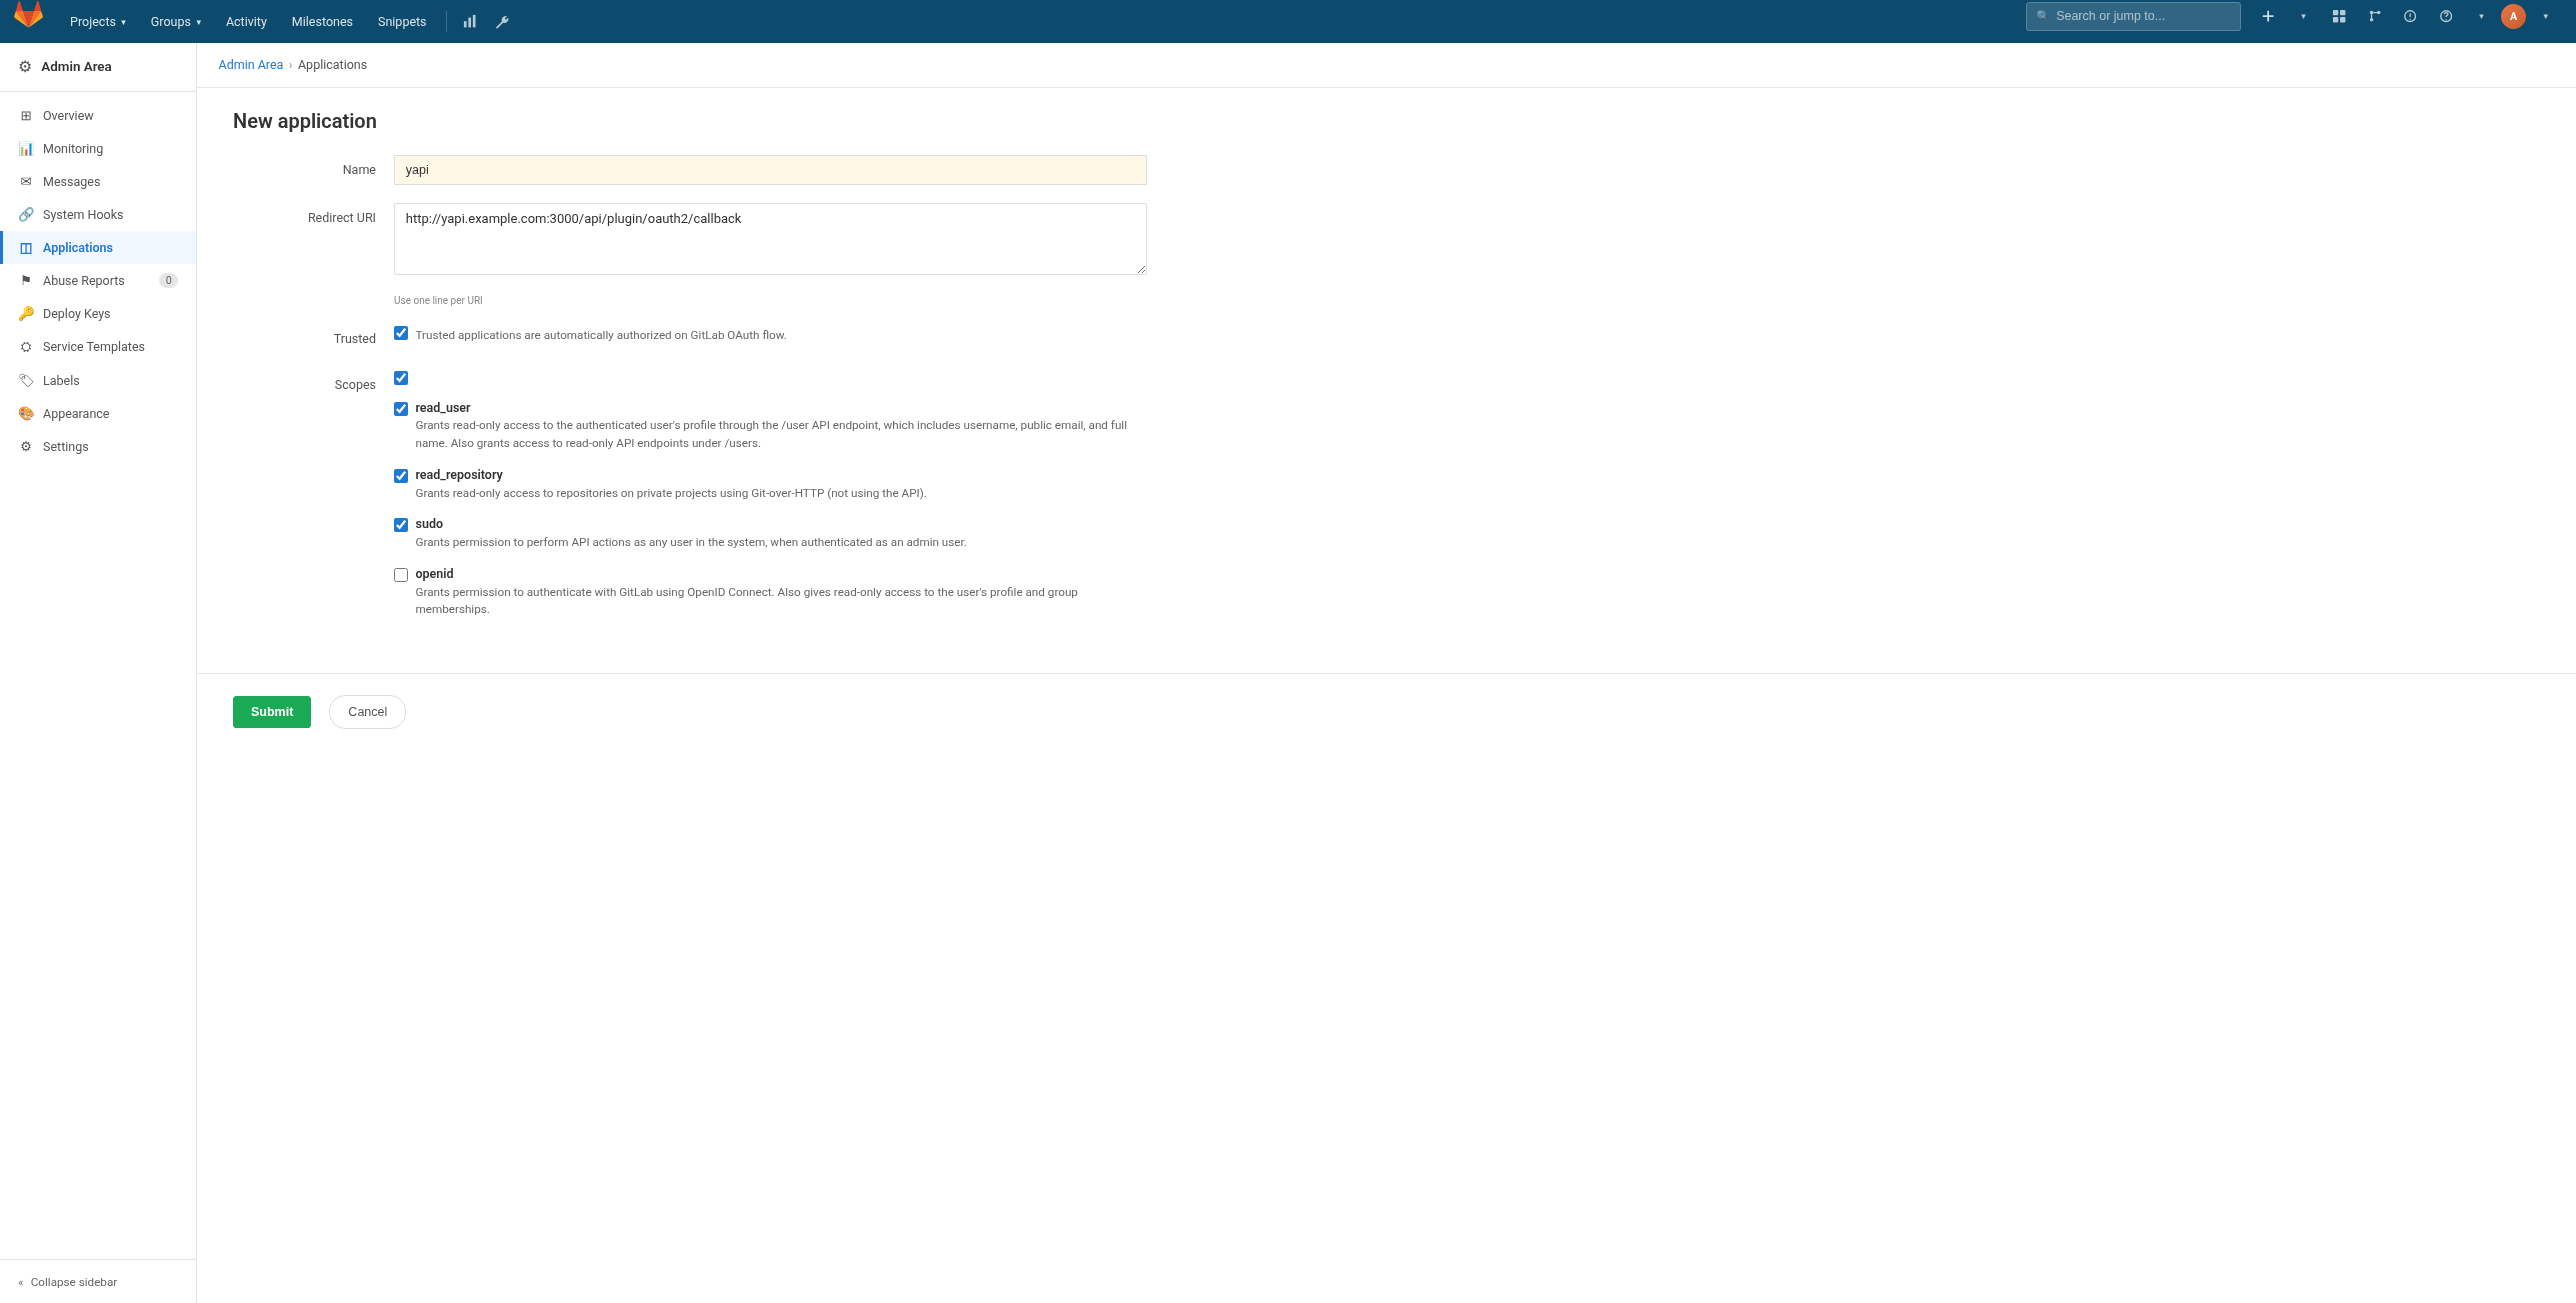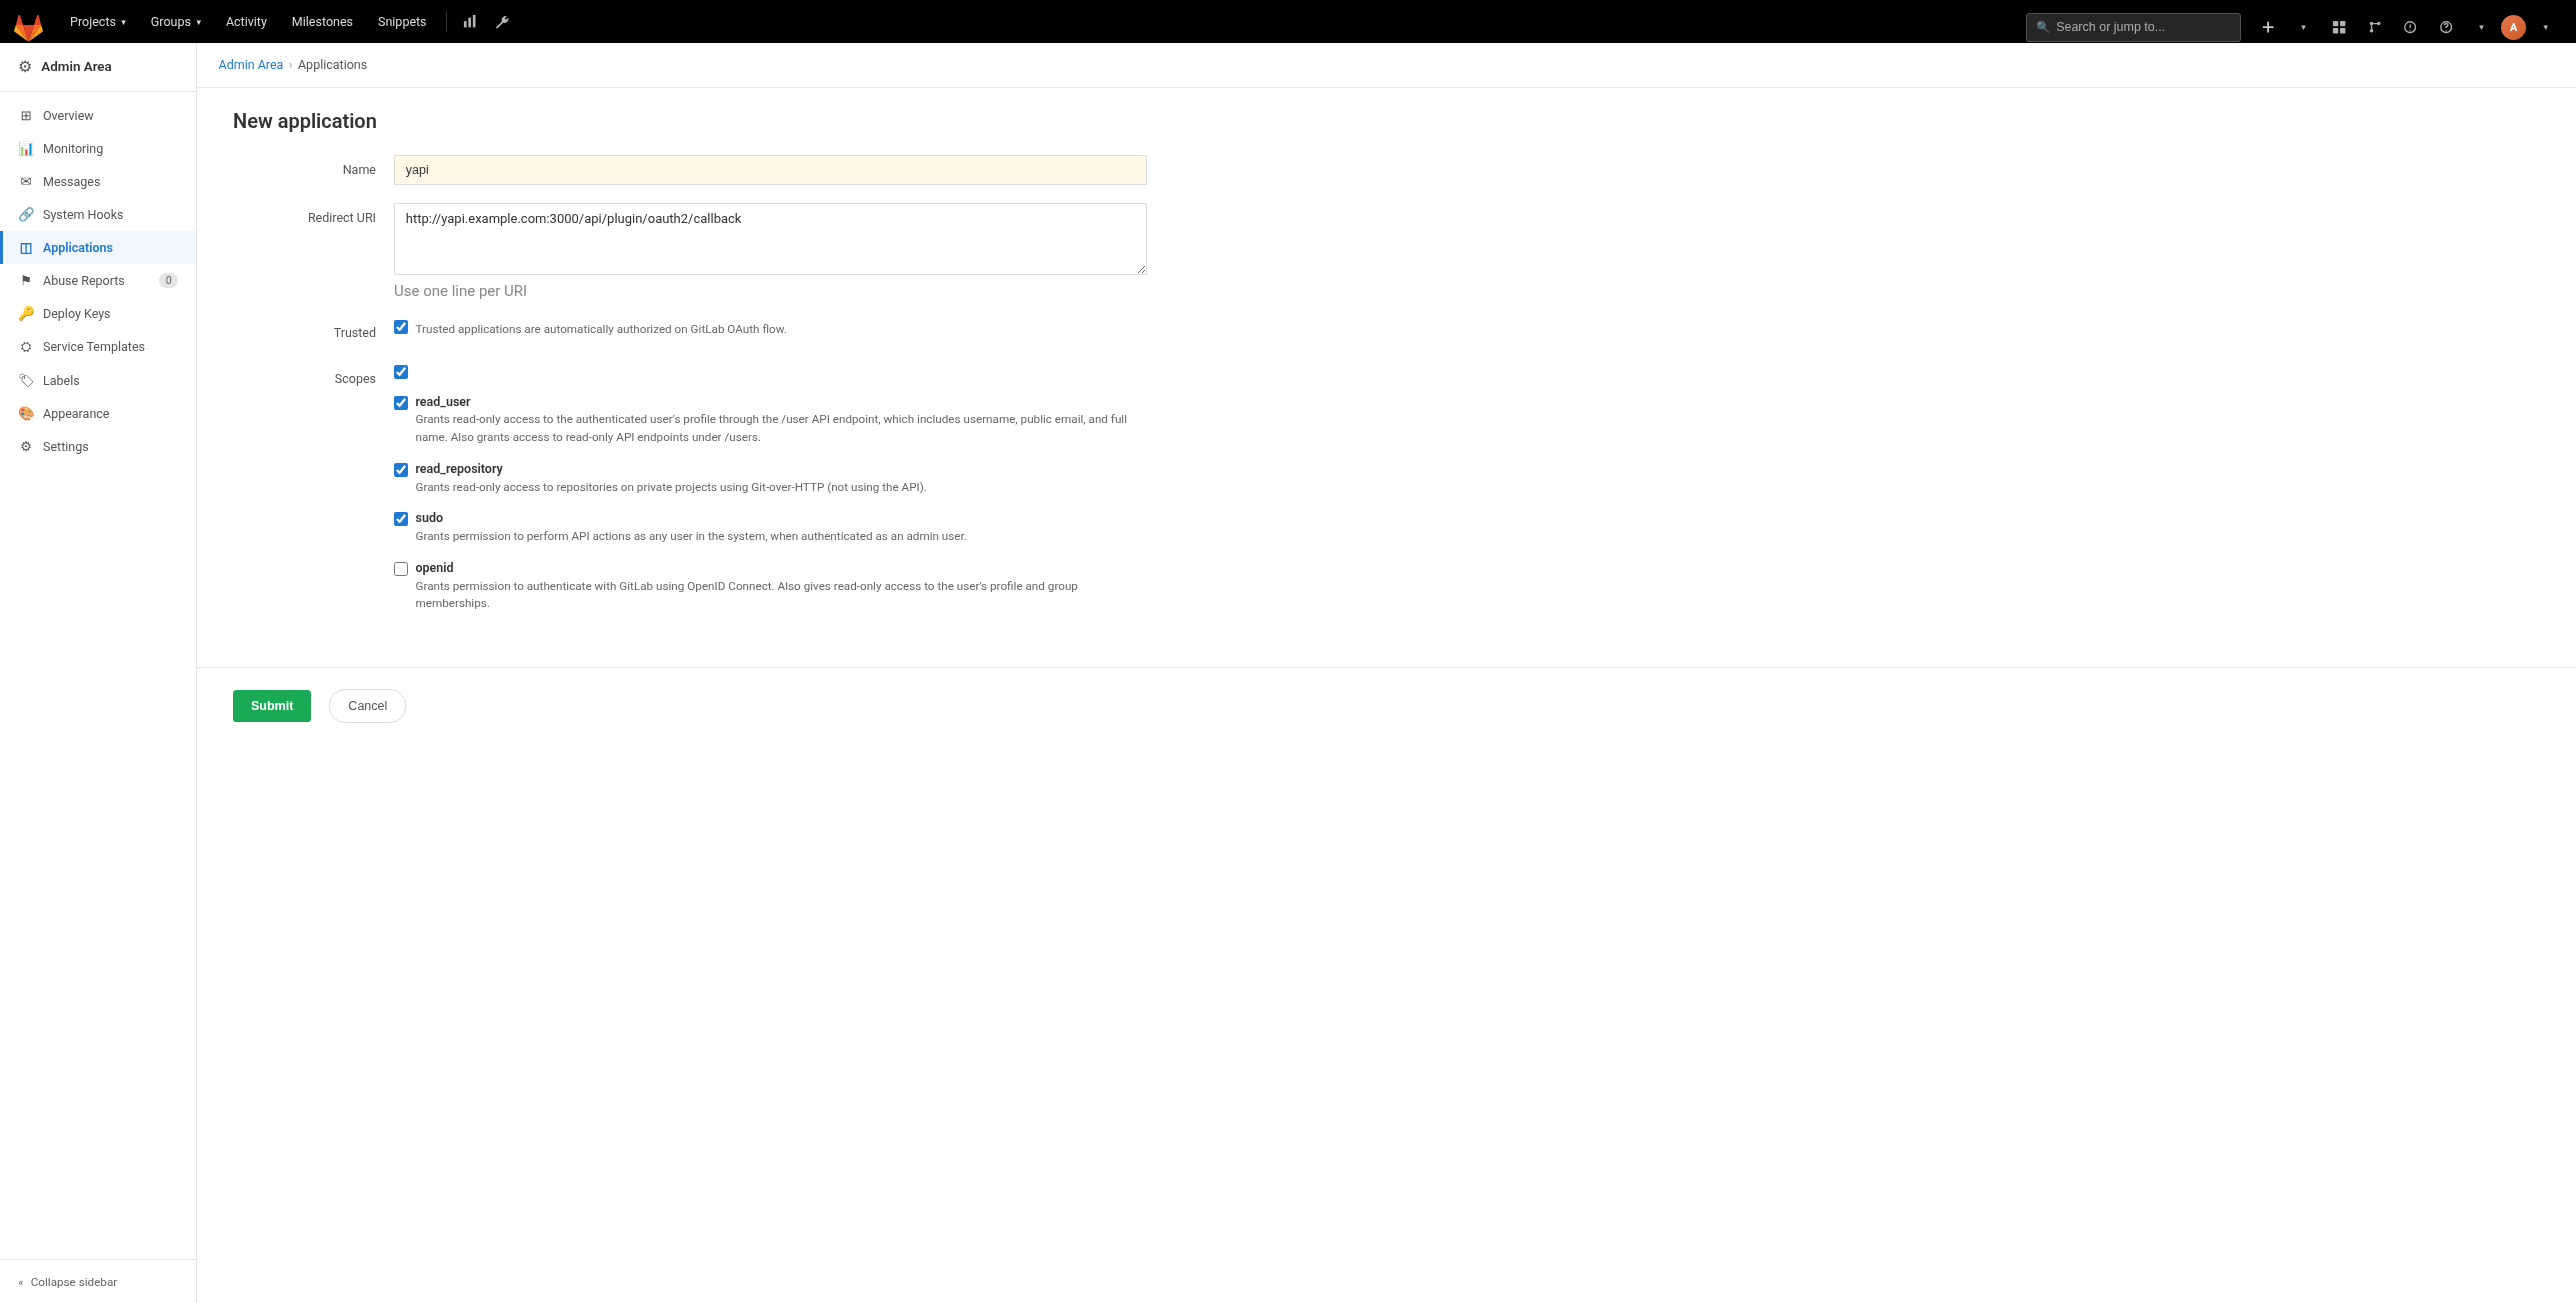--- a/index.html
+++ b/index.html
@@ -1,23 +1,23 @@
 <!DOCTYPE html>
 <html style="font-size:14.3px"><head>
   <meta charset="utf-8">
   <style>
     * { box-sizing: border-box; margin: 0; padding: 0; }
     body { font-family: -apple-system, BlinkMacSystemFont, 'Segoe UI', Roboto, sans-serif; font-size: 12.5px; color: #333; background: #f0f0f0; }
 
     
     .topnav {
-      background: #000000;
+      background: #0c4a6e;
       height: 43px;
       display: flex;
-      align-items: flex-end;
+      align-items: flex-start;
       padding: 0 14.3px;
       gap: 0;
       position: fixed;
       top: 0; left: 0; right: 0;
       z-index: 100;
     }
     .topnav-logo {
       display: flex;
       align-items: center;
       margin-right: 14.3px;
@@ -259,23 +259,23 @@
       border-radius: 1px;
       font-size: 13px;
       color: #333;
       outline: none;
       resize: vertical;
       min-height: 72px;
       background: #fff;
       font-family: inherit;
     }
     .form-help {
-      font-size: 15px;
+      font-size: 10px;
       color: #888;
-      margin-top: 4px;
+      margin-top: 17px;
     }
 
     
     .checkbox-row {
       display: flex;
       align-items: flex-start;
       gap: 7.2px;
       margin-bottom: 7.2px;
     }
     .checkbox-row input[type="checkbox"] {

